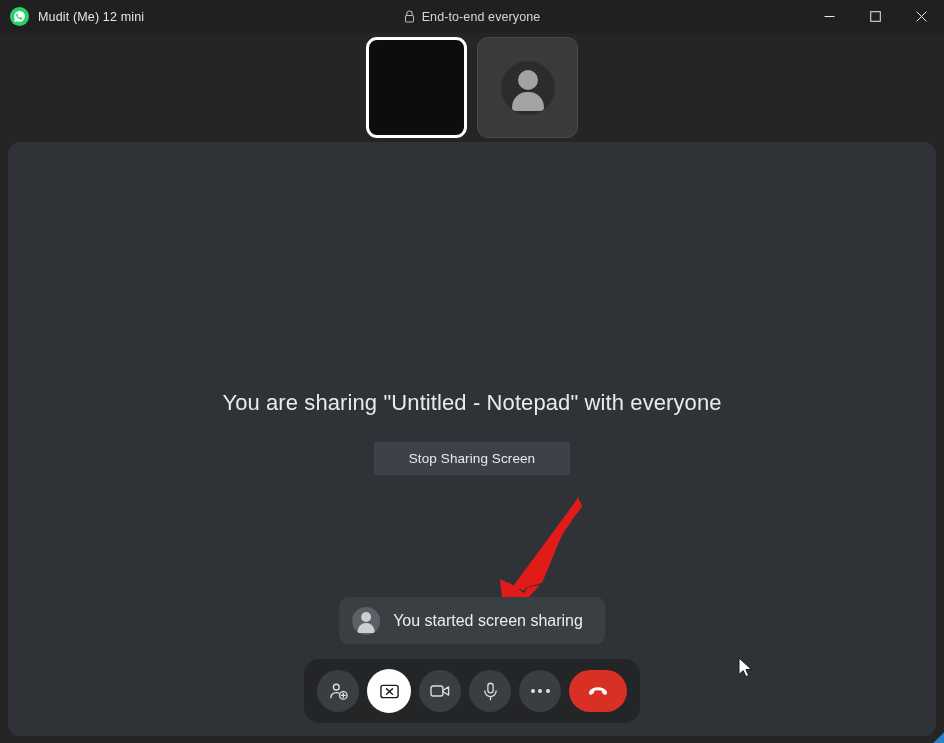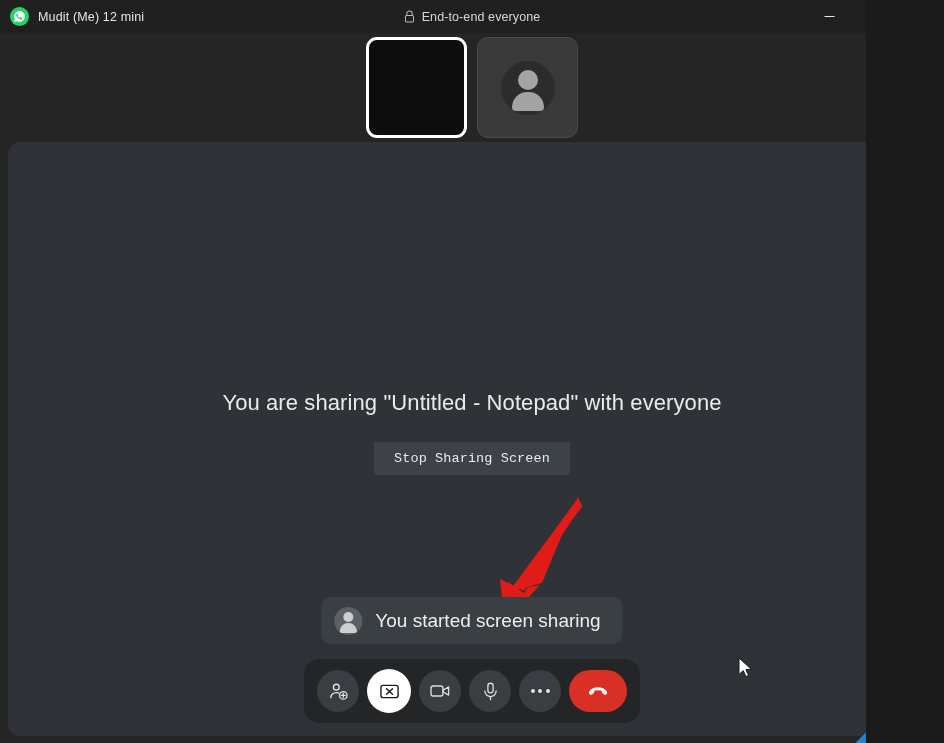--- a/index.html
+++ b/index.html
@@ -6,21 +6,21 @@
   html, body {
     width: 944px; height: 743px;
     overflow: hidden;
     background: #1b1b1b;
     font-family: "Liberation Sans", sans-serif;
     -webkit-font-smoothing: antialiased;
   }
 
   #app {
     position: relative;
-    width: 866px; height: 743px;
+    width: 944px; height: 743px;
     background: #252526;
     overflow: hidden;
   }
 
   
   .win-edge {
     position: absolute;
     background: #1f6fb2;
     pointer-events: none;
   }
@@ -132,21 +132,21 @@
   #share-status-text {
     font-size: 22px; color: #eaeaea; letter-spacing: .1px;
     white-space: nowrap;
   }
   #stop-sharing-button {
     margin-top: 26px;
     width: 196px; height: 33px;
     background: #3c4248;
     border: 0; border-radius: 1px;
     color: #e9e9e9; font-size: 13.5px;
-    font-family: Liberation Mono, monospace;
+    font-family: Liberation Sans, sans-serif;
     letter-spacing: .1px;
     cursor: pointer;
     display: flex; align-items: center; justify-content: center;
   }
 
   
   #screen-share-toast {
     position: absolute;
     left: 50%; transform: translateX(-50%);
     top: 455px;
@@ -167,21 +167,21 @@
     background: #cfcfcf;
   }
   .toast-avatar .body {
     position: absolute; bottom: 2px; left: 50%;
     transform: translateX(-50%);
     width: 17px; height: 10px;
     border-radius: 9px 9px 2px 2px;
     background: #cfcfcf;
   }
   #toast-text {
-    font-size: 19px; color: #ededed; white-space: nowrap;
+    font-size: 16px; color: #ededed; white-space: nowrap;
   }
 
   
   #annotation-arrow {
     position: absolute;
     left: 470px; top: 355px;
     width: 120px; height: 135px;
     pointer-events: none;
   }
 

